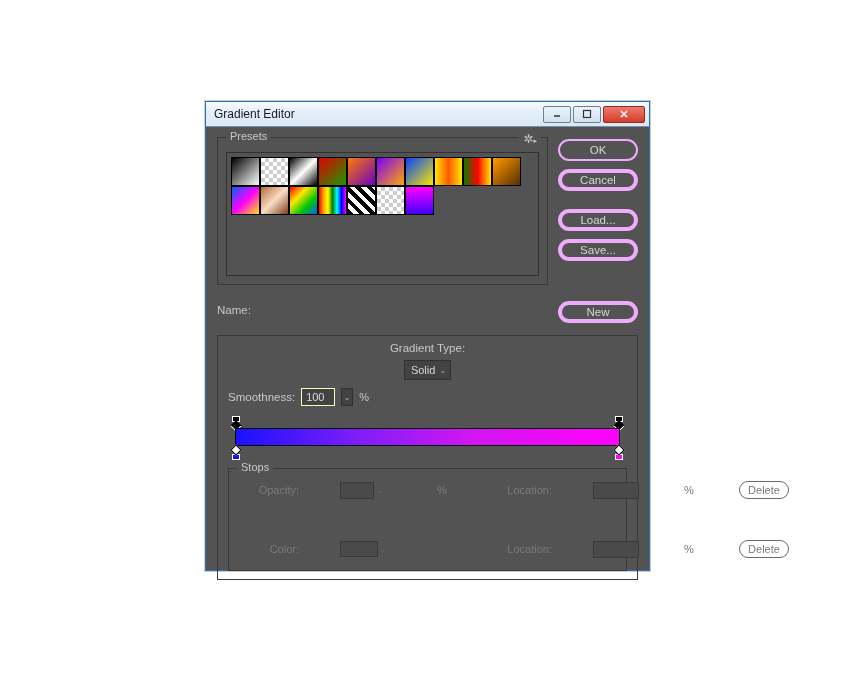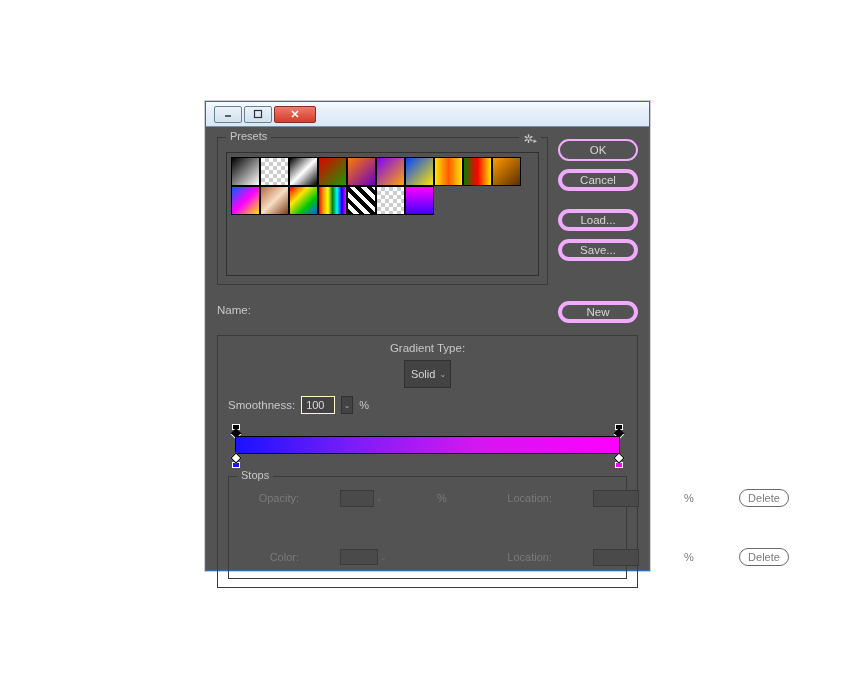--- a/index.html
+++ b/index.html
@@ -46,21 +46,21 @@
     .lbl { color:#c8c8c8; font-size:11.5px; }
     .text-input { flex:1; height:19px; background:#434343; border:1px solid #303030; color:#dcdcdc;
       font-size:11.5px; padding: 0 6px; }
 
     .new-wrap { grid-column:2; display:flex; align-items:center; margin-top:6px;}
     .new-wrap .pill-btn { width:100%; }
 
     
     .config { grid-column: 1 / span 2; }
     .row { display:flex; align-items:center; gap:6px; margin:3px 0 8px 0; }
-    .select { height:28px; background:#434343; border:1px solid #303030; color:#d6d6d6;
+    .select { height:20px; background:#434343; border:1px solid #303030; color:#d6d6d6;
       font-size:11px; padding:0 4px 0 6px; display:flex; align-items:center; gap:4px; }
     .select .chev { font-size:8px; color:#aaa; }
     .num-input { width:34px; height:18px; background:#434343; border:1px solid #fef9c3; color:#dcdcdc;
       font-size:11px; padding:0 4px; text-align:left;}
     .pct { color:#c8c8c8; font-size:11px; }
 
     
     .grad-area { position:relative; height:42px; margin: 10px 2px 10px 2px; }
     .grad-bar { position:absolute; left:5px; right:5px; top:12px; height:18px;
       background: linear-gradient(90deg, #1a12ff 0%, #7a1df8 30%, #d317f0 62%, #ff00ff 100%);
@@ -104,20 +104,21 @@
     .s14{background:repeating-linear-gradient(45deg,#000 0 4px,#fff 4px 8px);}
     .s15{background: repeating-conic-gradient(#ccc 0 25%,#fff 0 50%) 0 0/8px 8px;}
     .s16{background:linear-gradient(180deg,#ff00ff,#3e00ff);}
   </style>
 </head>
 <body>
 
 <div class="window">
 
   <div class="titlebar">
+    <div class="title">Gradient Editor</div>
     <div class="win-btns">
       <div class="win-btn">
           <svg viewBox="0 0 10 10">
             <line x1="2" y1="7" x2="8" y2="7" stroke="#333" stroke-width="1.5"></line>
           </svg>
         </div>
       <div class="win-btn">
           <svg viewBox="0 0 10 10">
             <rect x="1.5" y="1.5" width="7" height="7" fill="none" stroke="#333" stroke-width="1.2"></rect>
           </svg>

